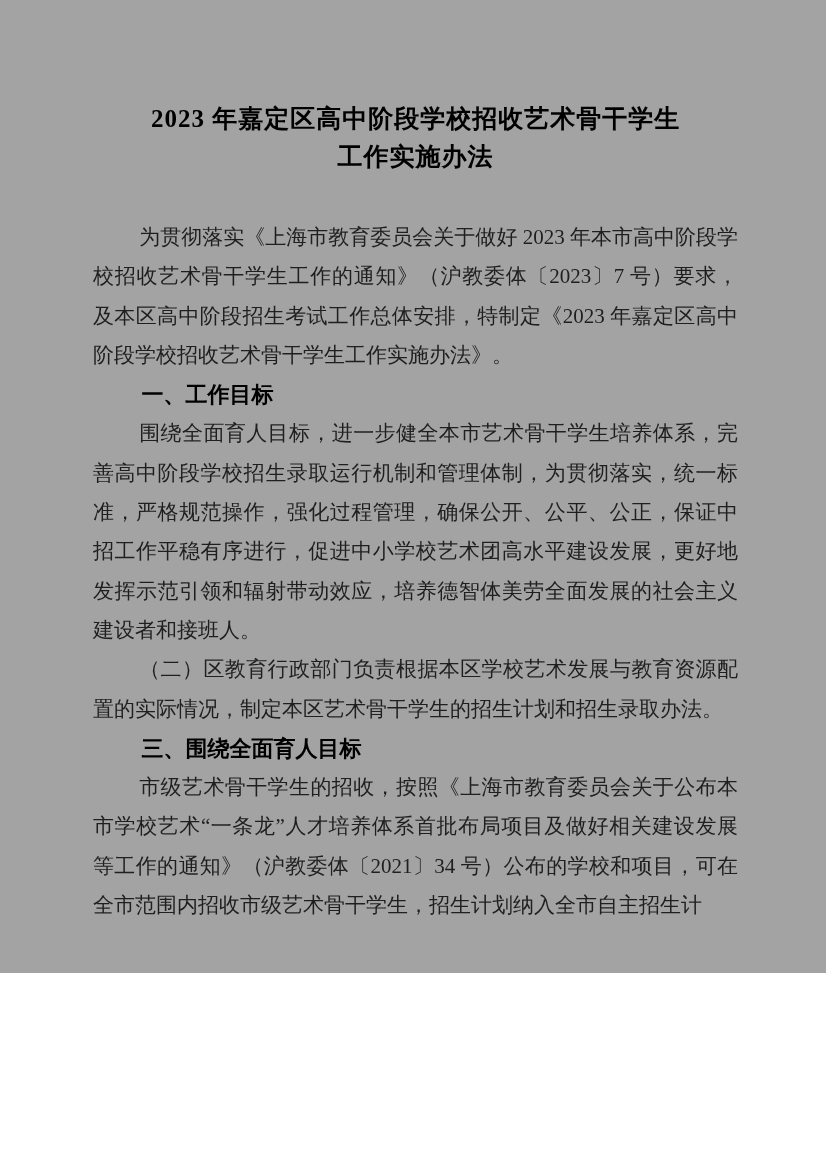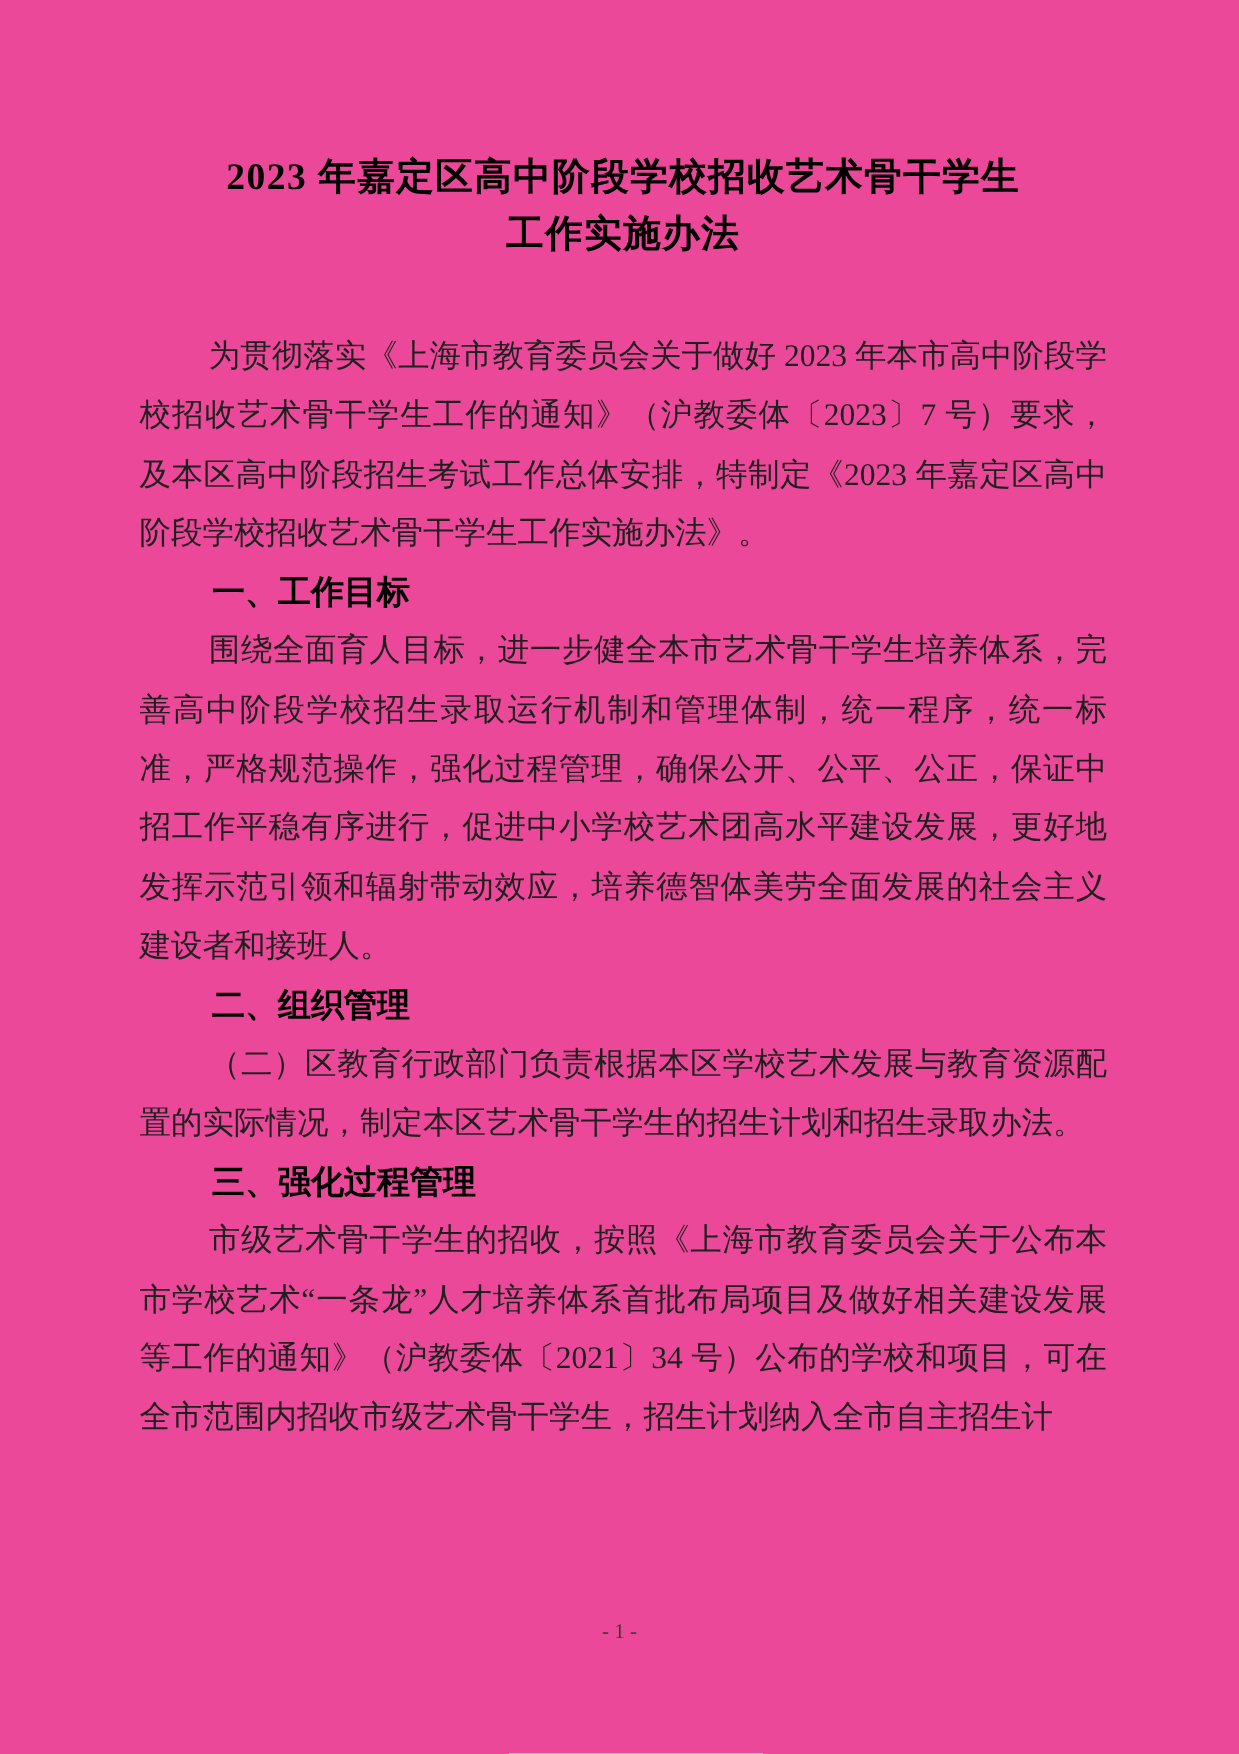--- a/index.html
+++ b/index.html
@@ -3,22 +3,22 @@
 <meta charset="utf-8">
 <style>
   html, body {
     margin: 0;
     padding: 0;
     background: #ffffff;
   }
   .page {
     position: relative;
     width: 826px;
-    height: 1169px;
-    background: #ec4899;
+    height: 973px;
+    background: #a3a3a3;
     overflow: hidden;
     font-family: "Liberation Serif", "DejaVu Serif", serif;
     color: #1f1f1f;
   }
   .doc-title {
     position: absolute;
     top: 100px;
     left: 93px;
     width: 645px;
     text-align: center;
@@ -71,24 +71,23 @@
 <div class="page">
 
   <div class="doc-title">
     <div>2023 年嘉定区高中阶段学校招收艺术骨干学生</div>
     <div>工作实施办法</div>
   </div>
 
   <div class="content">
     <p class="para">为贯彻落实《上海市教育委员会关于做好 2023 年本市高中阶段学校招收艺术骨干学生工作的通知》（沪教委体〔2023〕7 号）要求，及本区高中阶段招生考试工作总体安排，特制定《2023 年嘉定区高中阶段学校招收艺术骨干学生工作实施办法》。</p>
     <h2 class="heading">一、工作目标</h2>
-    <p class="para">围绕全面育人目标，进一步健全本市艺术骨干学生培养体系，完善高中阶段学校招生录取运行机制和管理体制，统一程序，统一标准，严格规范操作，强化过程管理，确保公开、公平、公正，保证中招工作平稳有序进行，促进中小学校艺术团高水平建设发展，更好地发挥示范引领和辐射带动效应，培养德智体美劳全面发展的社会主义建设者和接班人。</p>
-    <h2 class="heading">二、组织管理</h2>
+    <p class="para">围绕全面育人目标，进一步健全本市艺术骨干学生培养体系，完善高中阶段学校招生录取运行机制和管理体制，为贯彻落实，统一标准，严格规范操作，强化过程管理，确保公开、公平、公正，保证中招工作平稳有序进行，促进中小学校艺术团高水平建设发展，更好地发挥示范引领和辐射带动效应，培养德智体美劳全面发展的社会主义建设者和接班人。</p>
     <p class="para">（二）区教育行政部门负责根据本区学校艺术发展与教育资源配置的实际情况，制定本区艺术骨干学生的招生计划和招生录取办法。</p>
-    <h2 class="heading">三、强化过程管理</h2>
+    <h2 class="heading">三、围绕全面育人目标</h2>
     <p class="para">市级艺术骨干学生的招收，按照《上海市教育委员会关于公布本市学校艺术“一条龙”人才培养体系首批布局项目及做好相关建设发展等工作的通知》（沪教委体〔2021〕34 号）公布的学校和项目，可在全市范围内招收市级艺术骨干学生，招生计划纳入全市自主招生计</p>
   </div>
 
   <div class="footer">
     <span>- 1 -</span>
   </div>
 
 </div>
 
 </body></html>

